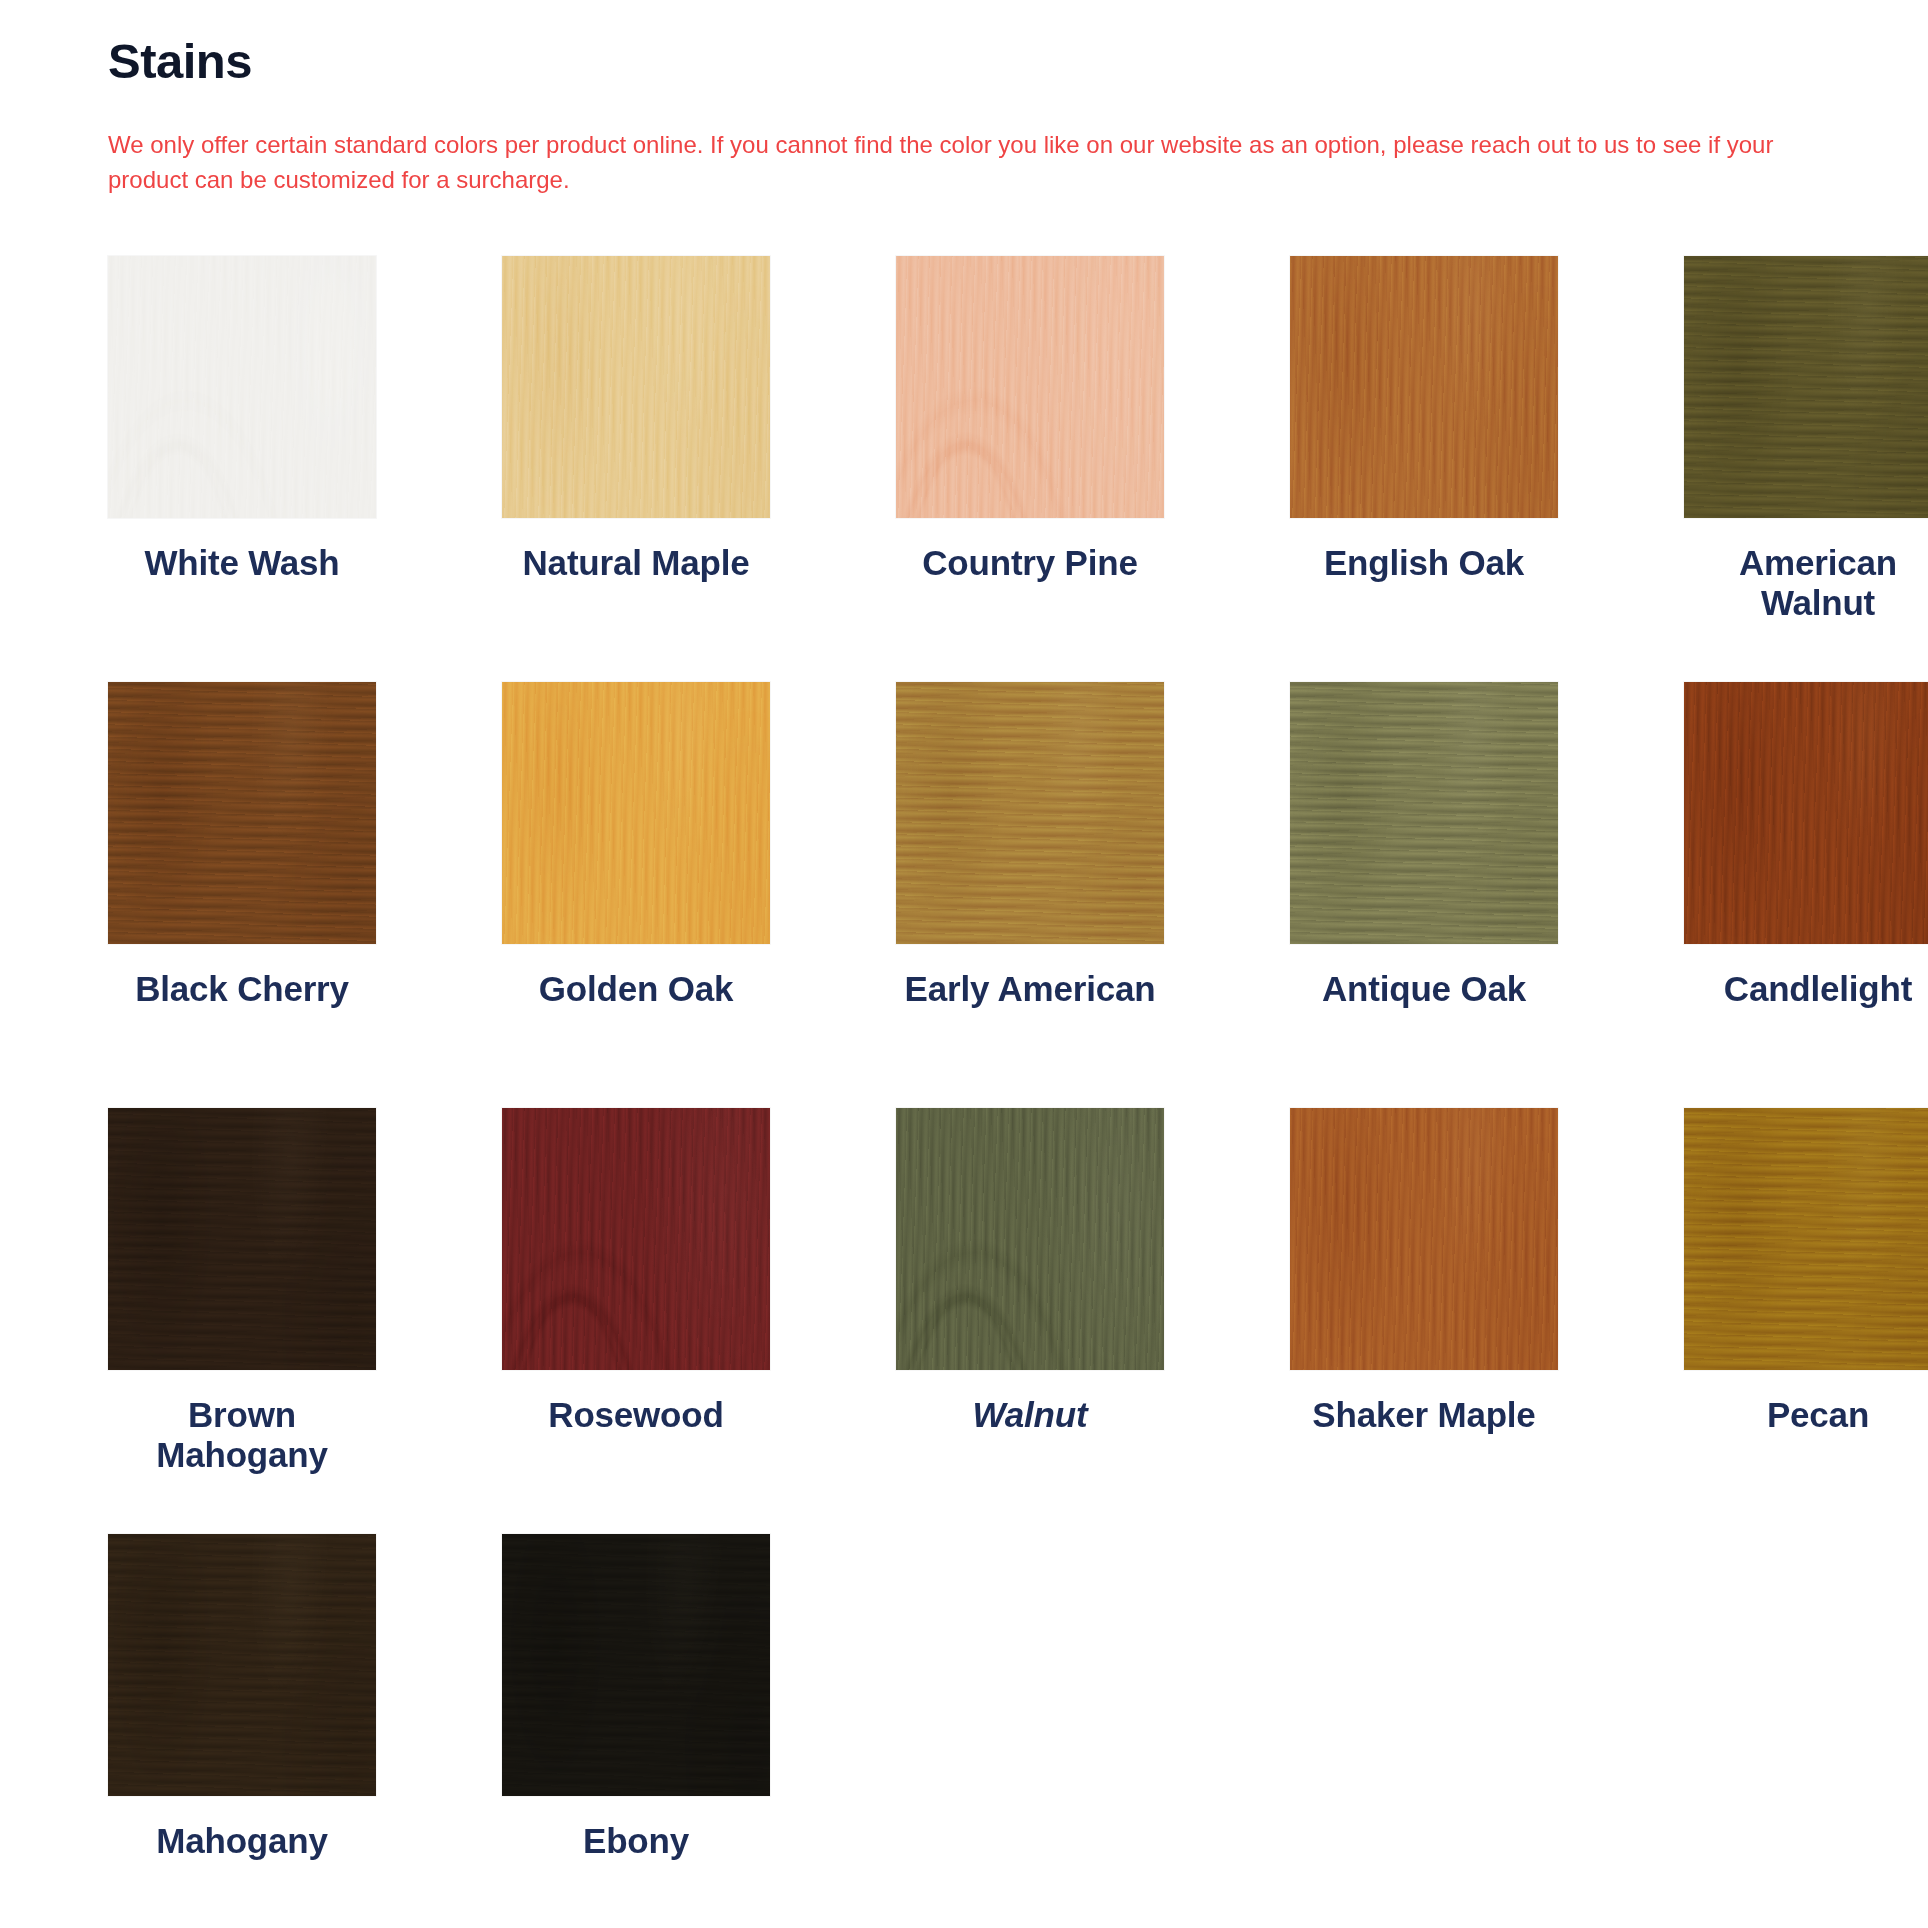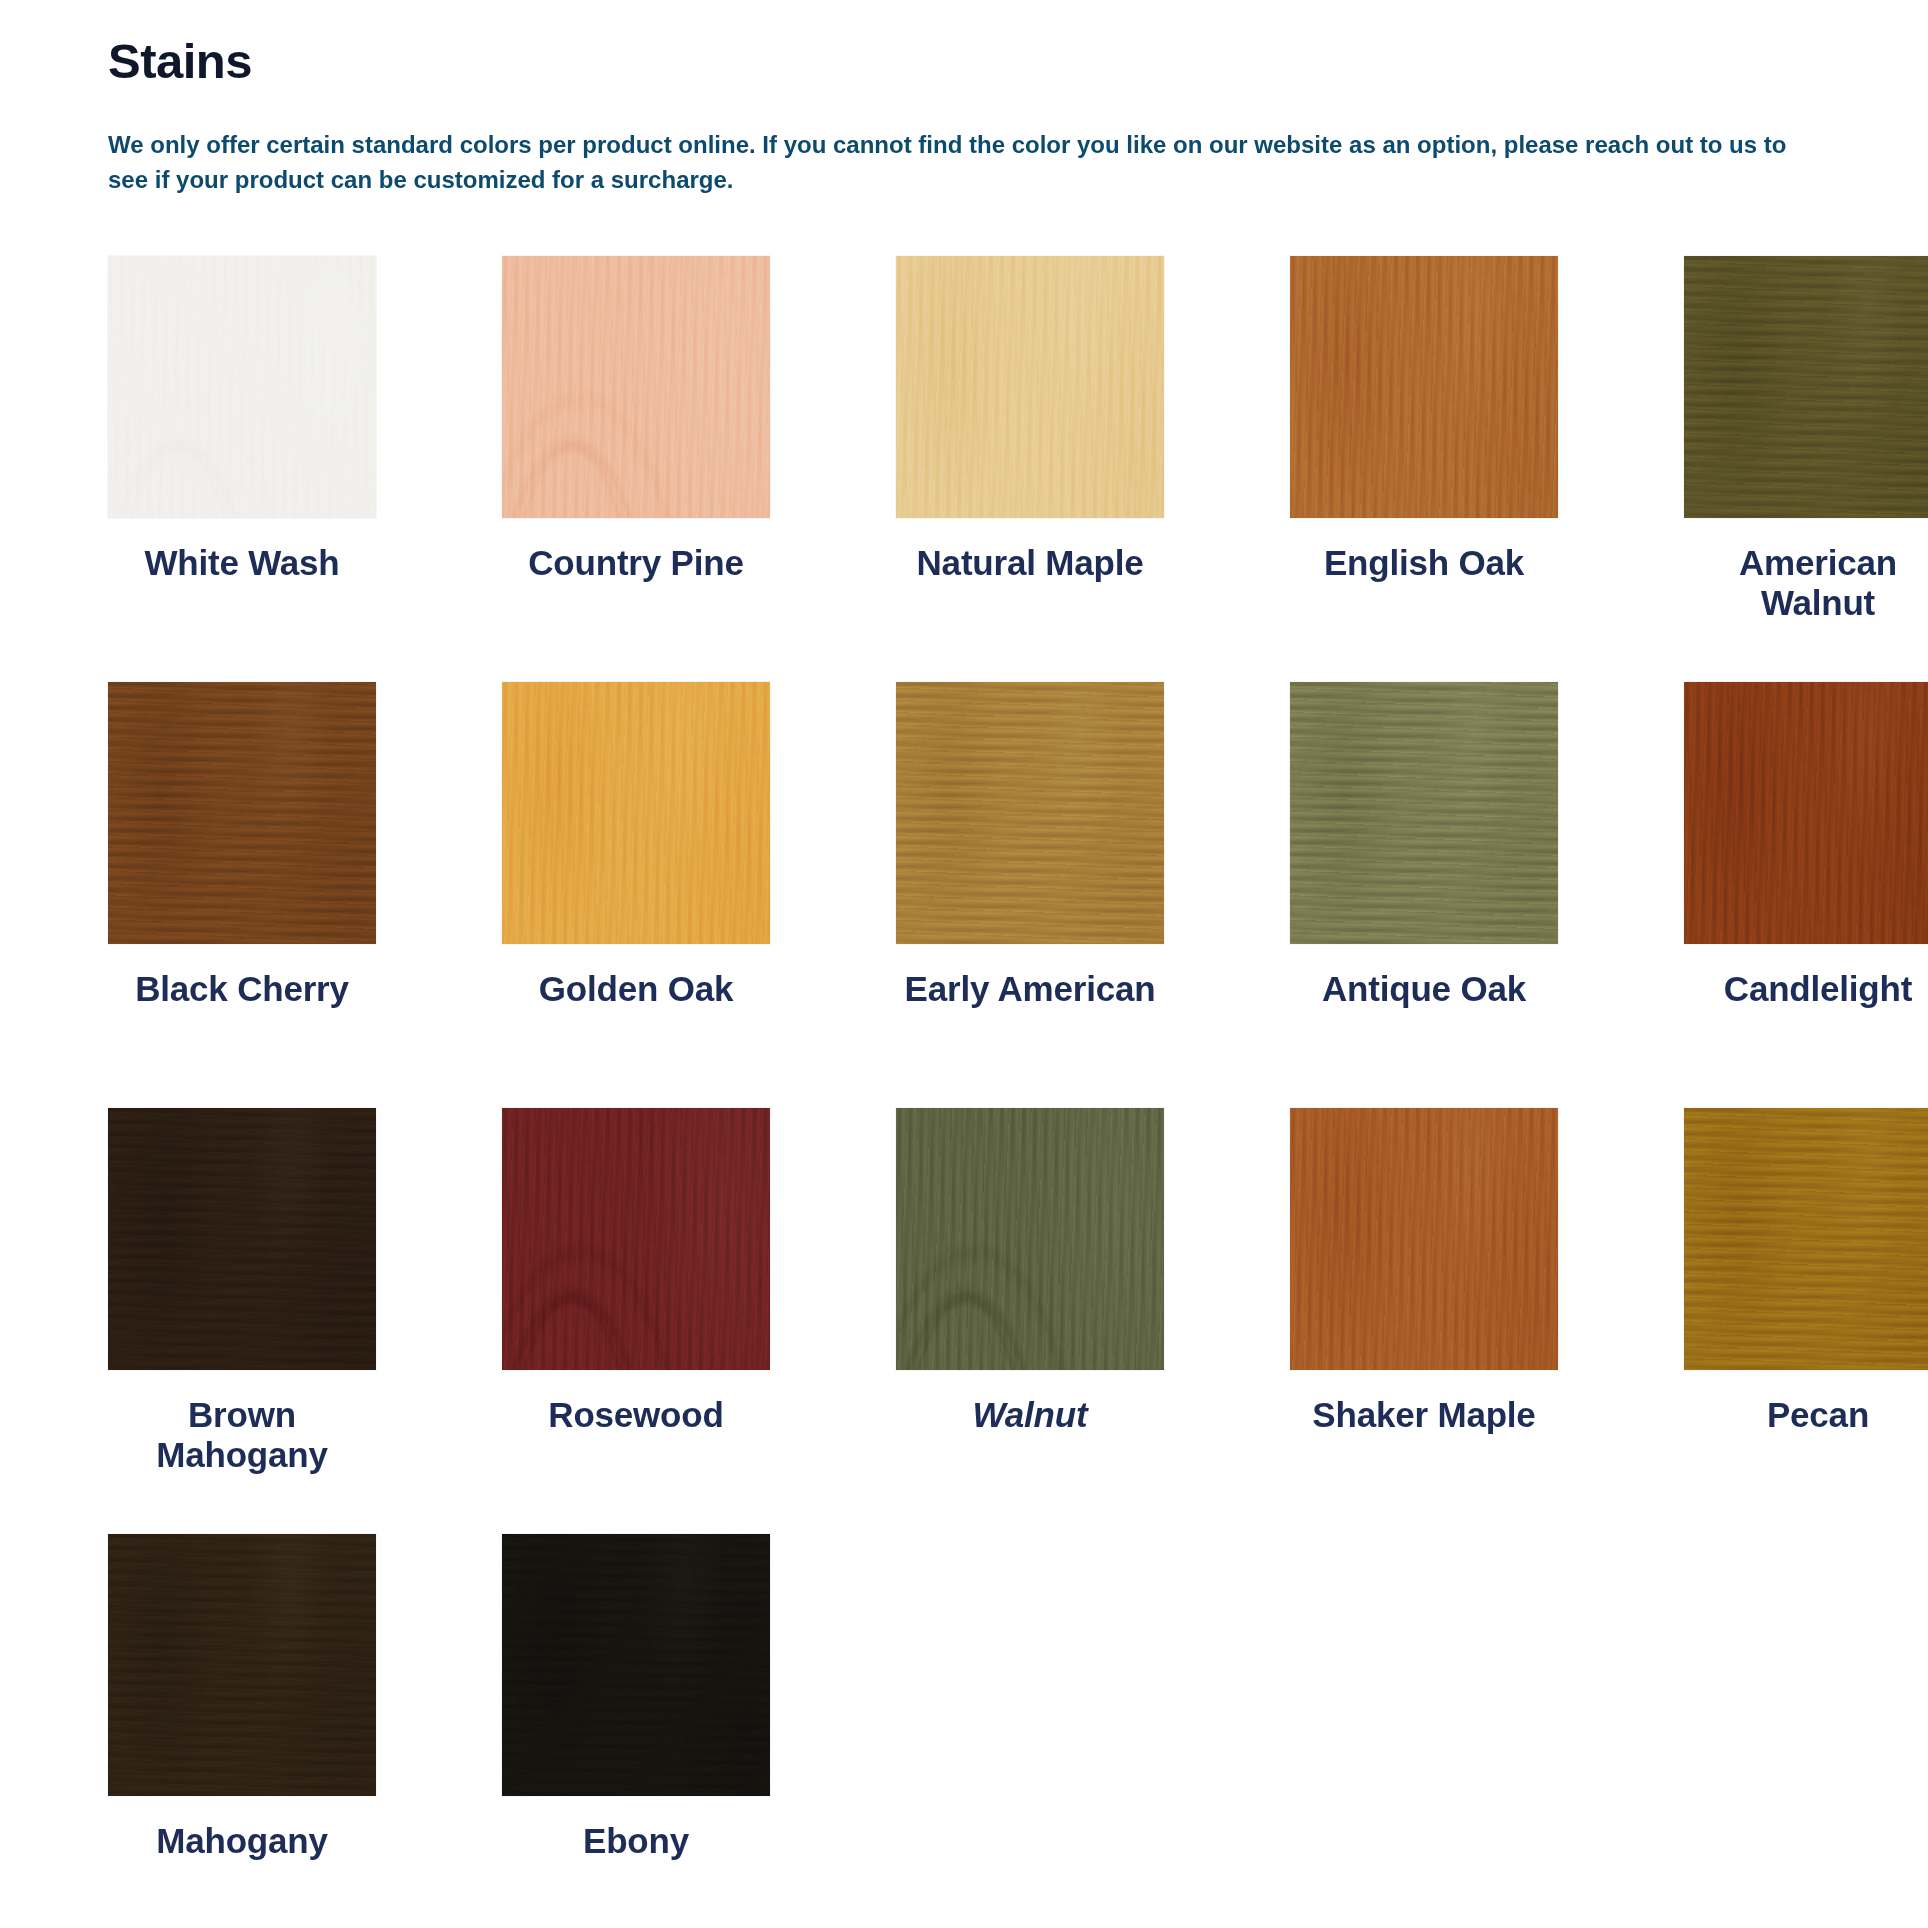--- a/index.html
+++ b/index.html
@@ -25,24 +25,24 @@
     font-weight: 700;
     letter-spacing: -0.5px;
     color: #0f172a;
     margin: 0 0 41px 0;
     line-height: 1.05;
   }
 
   .page-intro {
     font-size: 24px;
     line-height: 1.45;
-    color: #0c4a6e;
+    color: #ef4444;
     max-width: 1723px;
     margin: 0 0 58px 0;
-    font-weight: 700;
+    font-weight: 400;
   }
 
   .swatch-grid {
     display: grid;
     grid-template-columns: repeat(5, 1fr);
     column-gap: 94px;
     row-gap: 0px;
   }
 
   .swatch-cell {
@@ -150,32 +150,32 @@
 
   <div class="swatch-grid" id="swatch-grid">
       <div class="swatch-cell" style="height: 426px;">
         <div class="swatch-cell-inner">
           <div class="swatch-chip grain-arch" style="background-color: rgb(241, 240, 237);"></div>
           <div class="swatch-label">White Wash</div>
         </div>
       </div>
       <div class="swatch-cell" style="height: 426px;">
         <div class="swatch-cell-inner">
+          <div class="swatch-chip" style="background-color: rgb(231, 203, 144);"></div>
+          <div class="swatch-label">Natural Maple</div>
+        </div>
+      </div>
+      <div class="swatch-cell" style="height: 426px;">
+        <div class="swatch-cell-inner">
           <div class="swatch-chip grain-arch" style="background-color: rgb(238, 187, 157);"></div>
           <div class="swatch-label">Country Pine</div>
         </div>
       </div>
       <div class="swatch-cell" style="height: 426px;">
         <div class="swatch-cell-inner">
-          <div class="swatch-chip" style="background-color: rgb(231, 203, 144);"></div>
-          <div class="swatch-label">Natural Maple</div>
-        </div>
-      </div>
-      <div class="swatch-cell" style="height: 426px;">
-        <div class="swatch-cell-inner">
           <div class="swatch-chip" style="background-color: rgb(176, 106, 48);"></div>
           <div class="swatch-label">English Oak</div>
         </div>
       </div>
       <div class="swatch-cell" style="height: 426px; align-items: flex-end;">
         <div class="swatch-cell-inner">
           <div class="swatch-chip grain-h" style="background-color: rgb(92, 84, 40);"></div>
           <div class="swatch-label">American Walnut</div>
         </div>
       </div>

